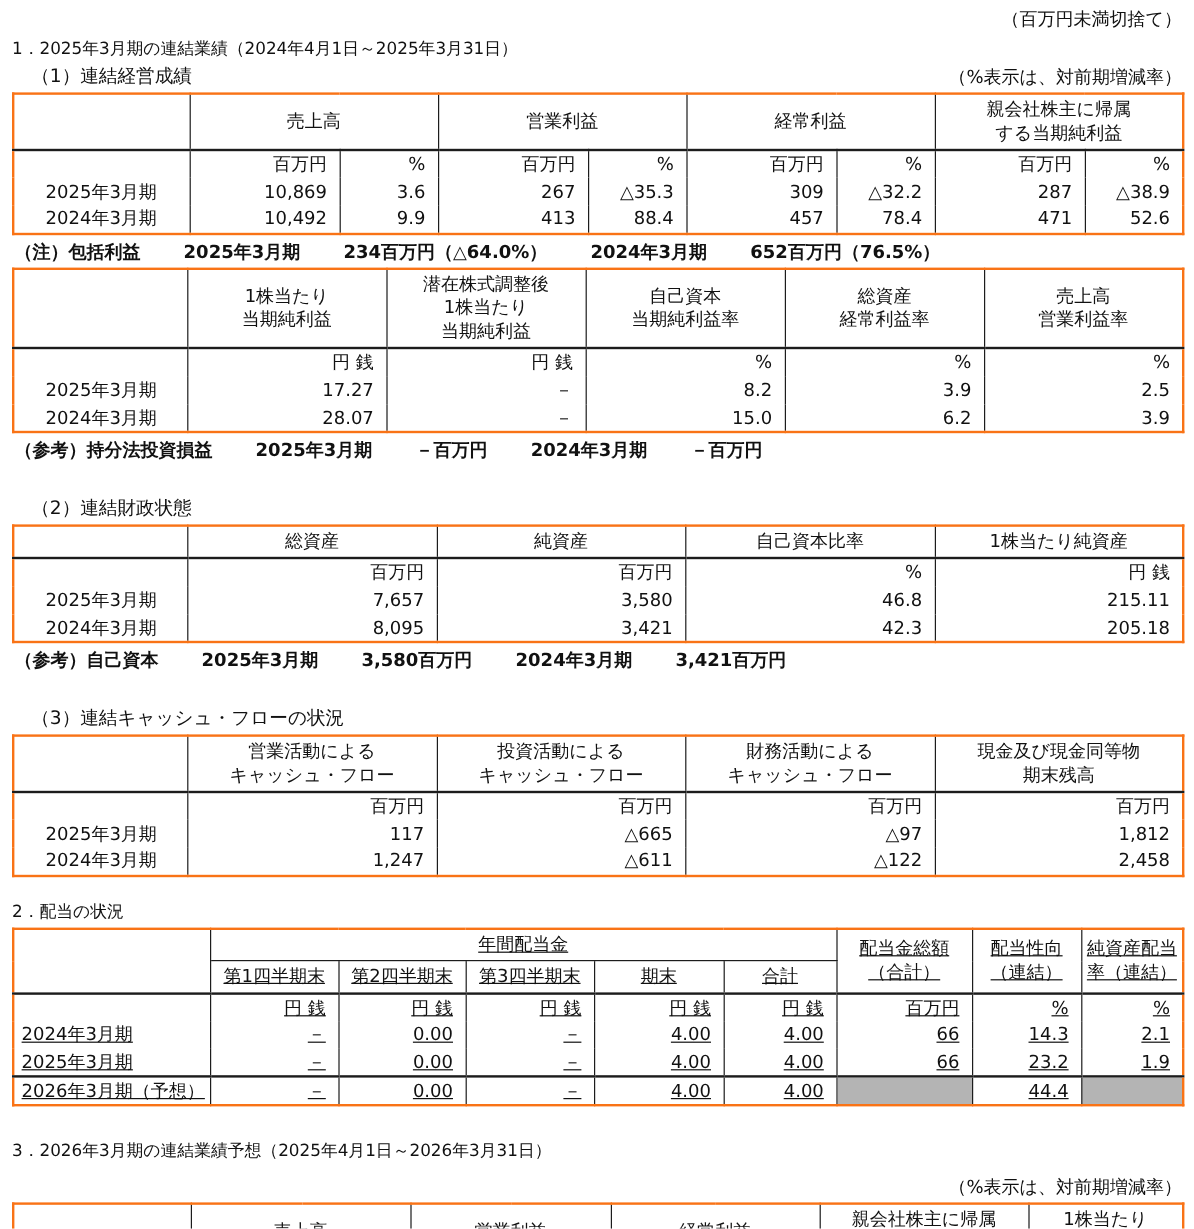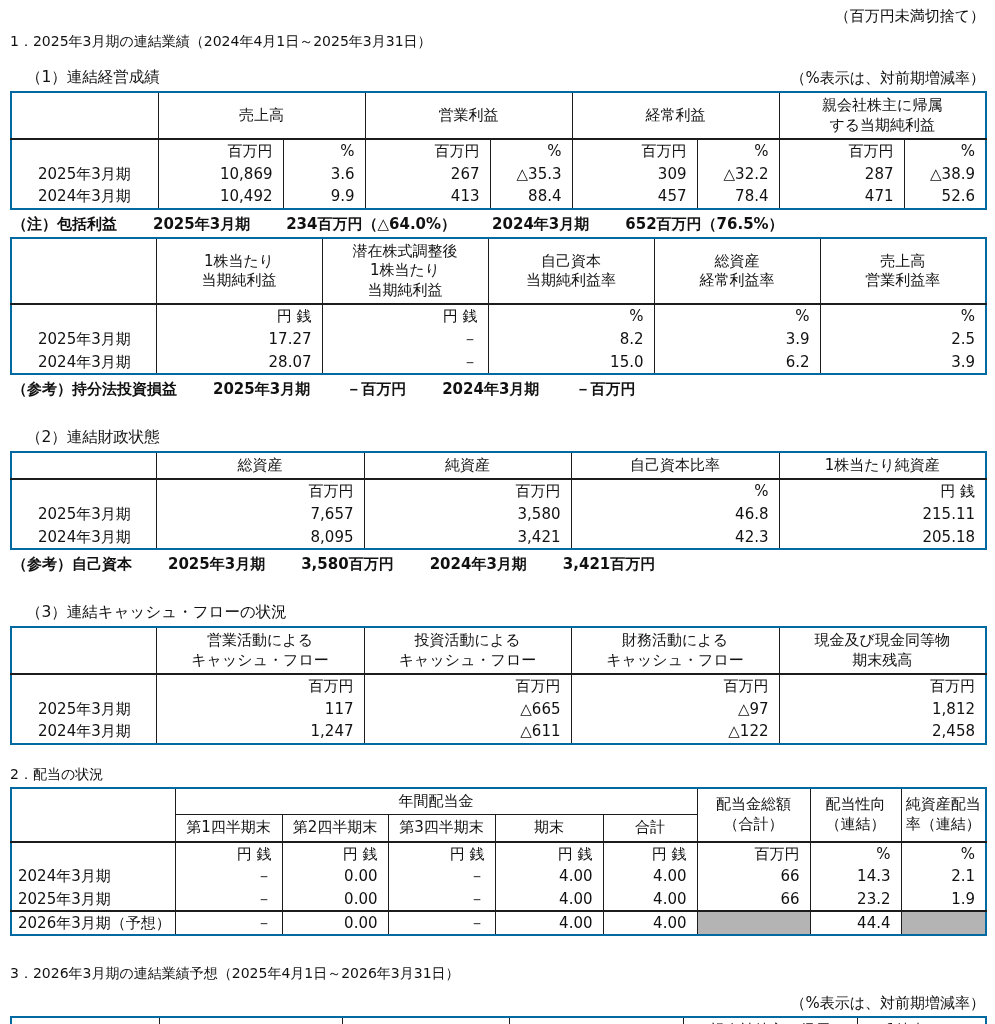--- a/index.html
+++ b/index.html
@@ -10,30 +10,30 @@
     padding:6px 10px 10px 10px;
     background:#ffffff;
     color:#111111;
     font-family:"DejaVu Sans","Liberation Sans",sans-serif;
     font-size:15px;
     line-height:1.35;
     overflow:hidden;
   }
   .right-note { text-align:right; font-size:15px; }
   .sec-title { font-size:14px; margin-top:6px; }
-  .sub-row { display:flex; justify-content:space-between; align-items:flex-end; margin-top:16px; }
+  .sub-row { display:flex; justify-content:space-between; align-items:flex-end; margin-top:2px; }
   .sub-title { margin-left:16px; font-size:15.5px; }
   .note-line { margin:4px 0 0 2px; white-space:nowrap;font-weight:bold; }
   .note-line span { margin-right:36px; }
   .note-line span:last-child { margin-right:0; }
 
   table.fin {
     border-collapse:collapse;
     table-layout:fixed;
-    border:2px solid #0369a1;
+    border:2px solid #f97316;
     margin-top:3px;
   }
   .fin th {
     border:1px solid #1c1c1c;
     font-weight:normal;
     text-align:center;
     white-space:pre-line;
     padding:3px 2px;
     line-height:1.3;
     font-size:15px;
@@ -287,21 +287,21 @@
           <td class="num">1,247</td>
           <td class="num">△611</td>
           <td class="num">△122</td>
           <td class="num">2,458</td>
         </tr>
       </tbody>
     </table>
 
   <div class="sec-title gap-md">2．配当の状況</div>
 
-  <table class="fin t-dividends" style="width: 975px;">
+  <table class="fin t-dividends" style="width: 975px; text-decoration: underline;">
       <colgroup>
         <col style="width: 164px;">
         <col style="width: 107px;">
         <col style="width: 106px;">
         <col style="width: 107px;">
         <col style="width: 108px;">
         <col style="width: 94px;">
         <col style="width: 113px;">
         <col style="width: 91px;">
         <col style="width: 85px;">

